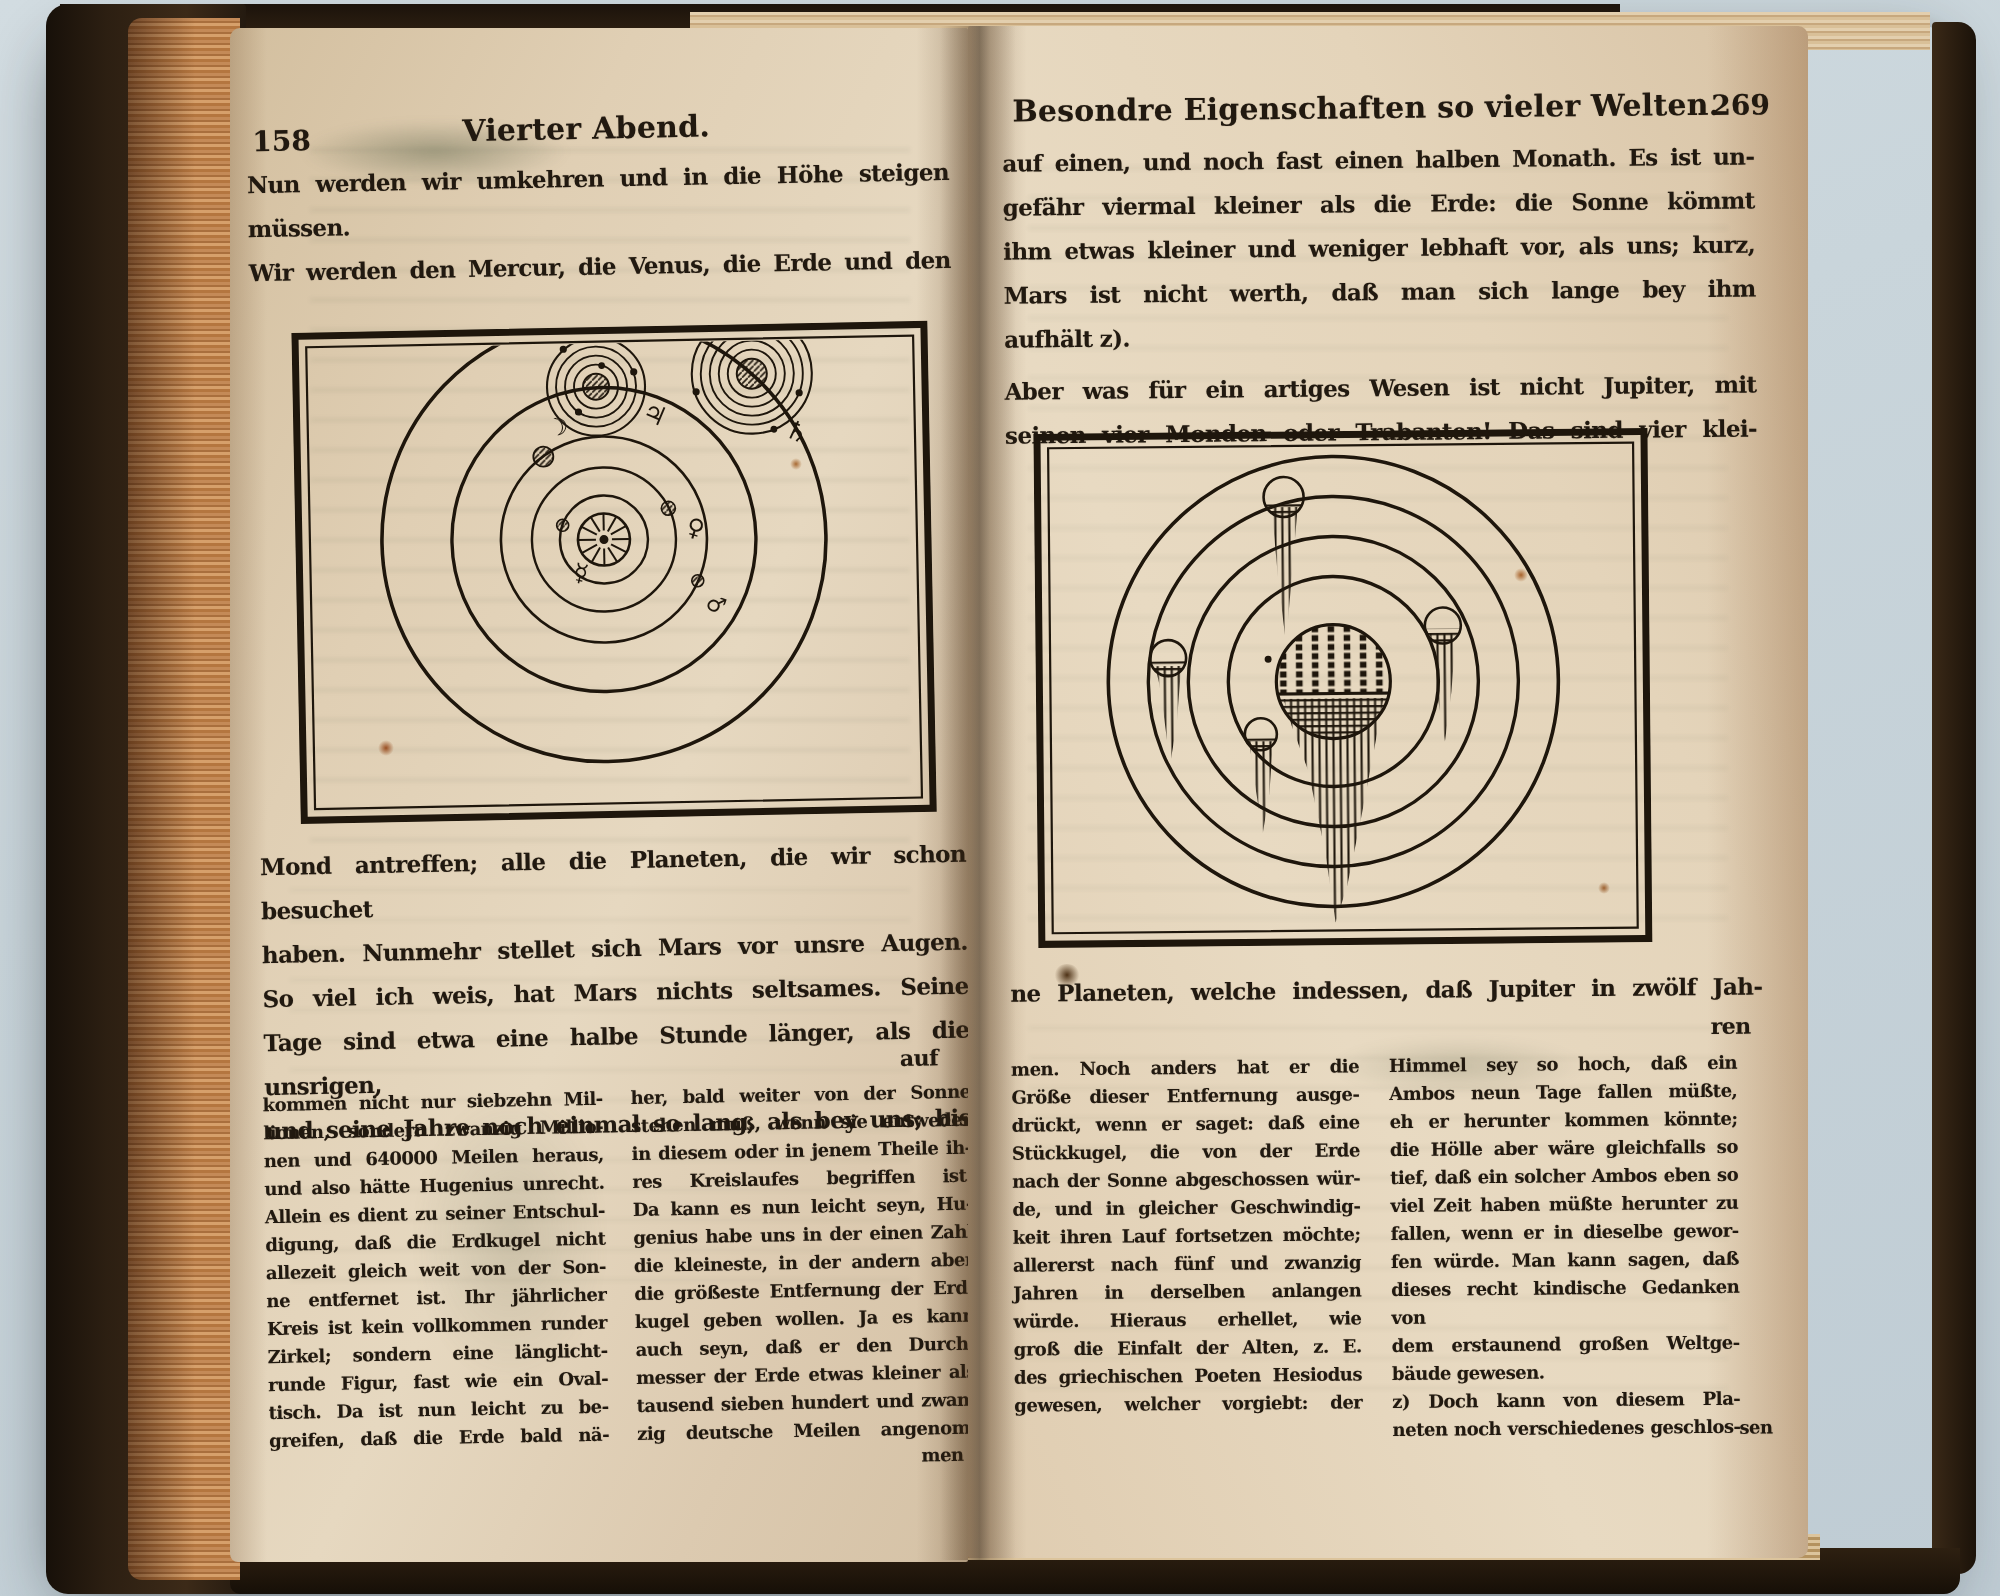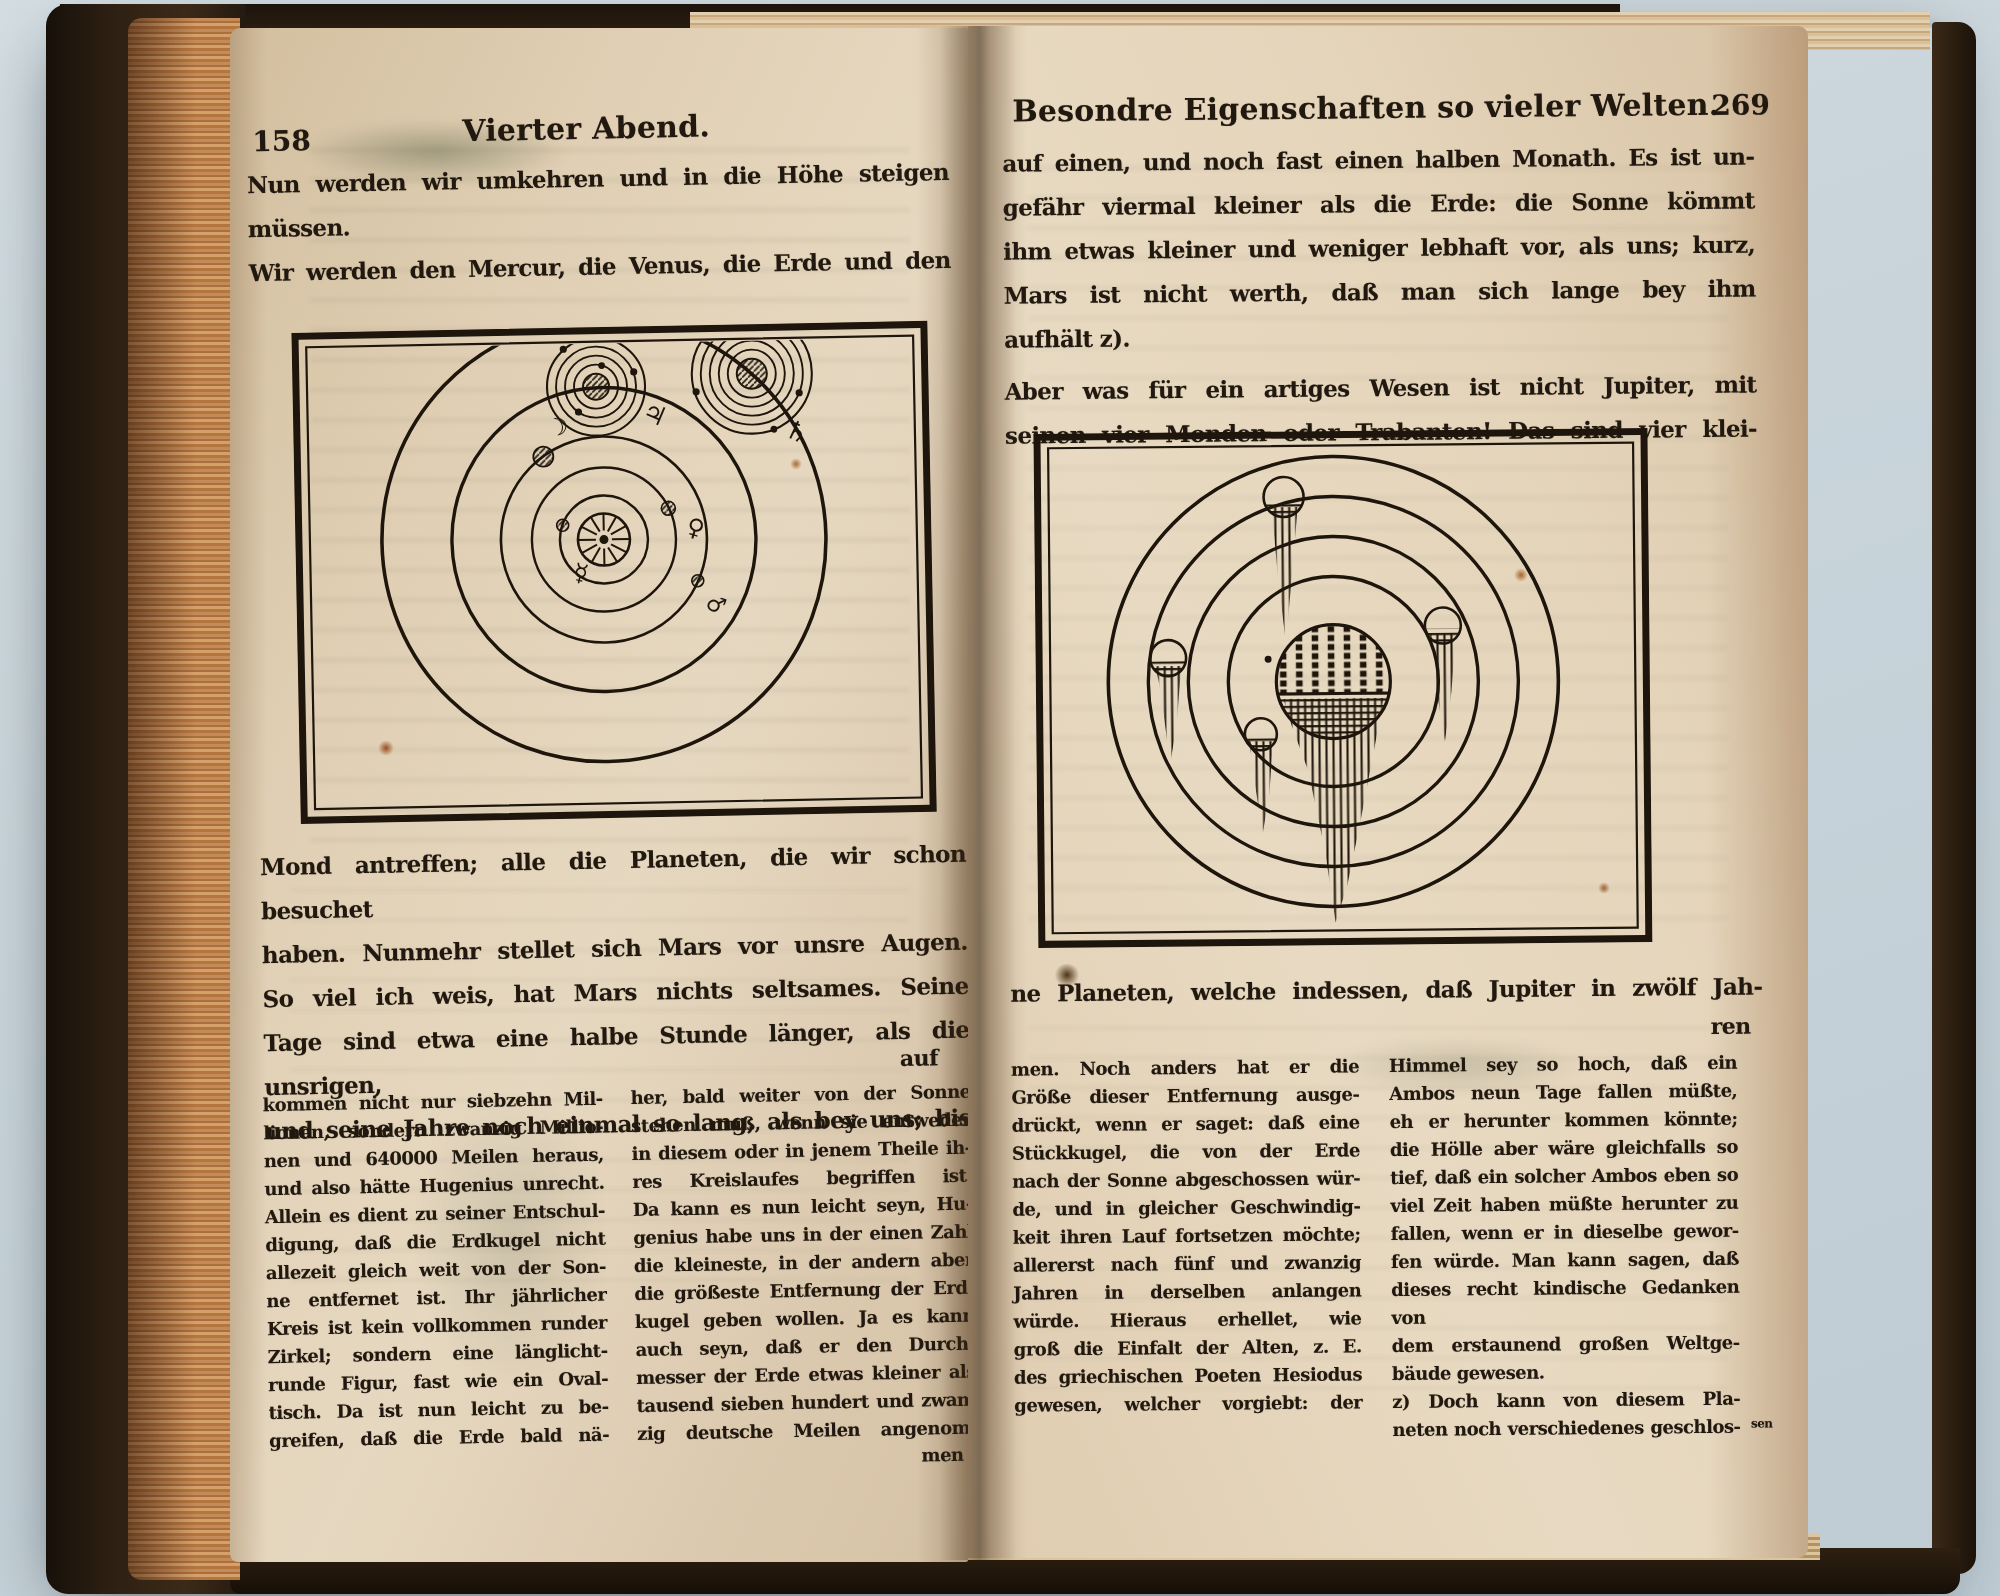--- a/index.html
+++ b/index.html
@@ -353,18 +353,18 @@
             <div class="tl">viel Zeit haben müßte herunter zu</div>
             <div class="tl">fallen, wenn er in dieselbe gewor-</div>
             <div class="tl">fen würde.   Man kann sagen, daß</div>
             <div class="tl">dieses recht kindische Gedanken von</div>
             <div class="tl">dem erstaunend großen Weltge-</div>
             <div class="tl short">bäude gewesen.</div>
             <div class="tl">z) Doch kann von diesem Pla-</div>
             <div class="tl">neten noch verschiedenes geschlos-</div>
           </div>
       </div>
-      <div class="txt catchword" style="top:1394px;right:46px;font-size:12px;">sen</div>
+      <div class="txt catchword" style="top:1394px;right:46px;font-size:18px;">sen</div>
     </div>
   </div>
 
   <div class="gutter"></div>
 </div>
 
 </body></html>

